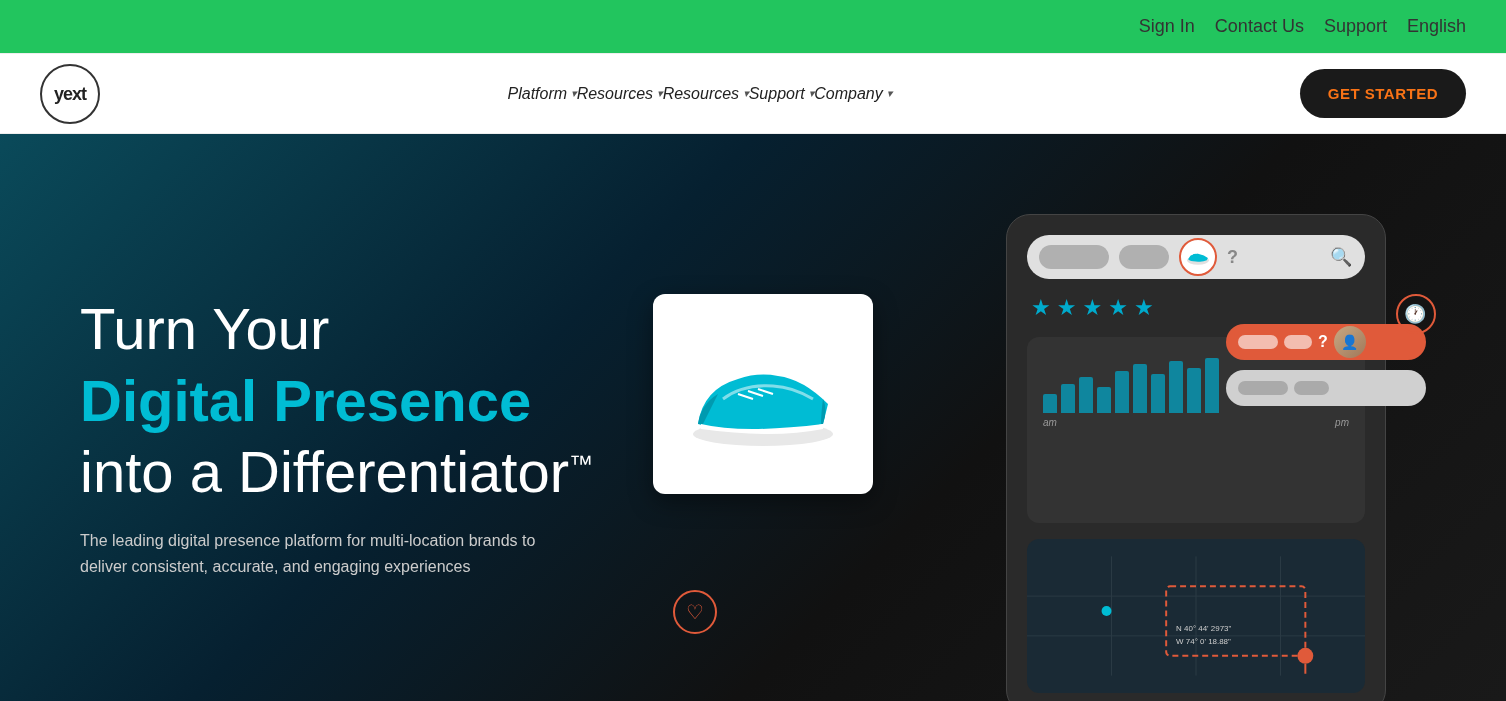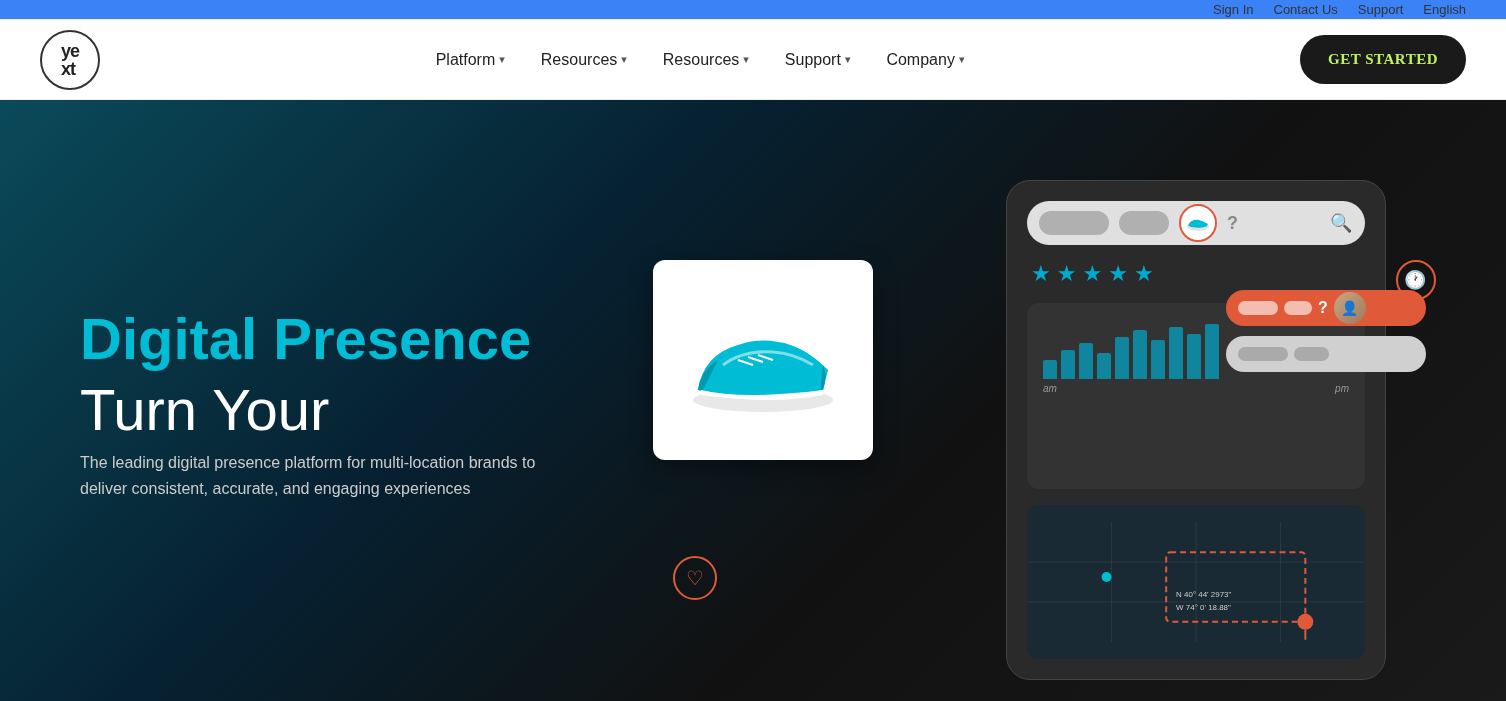--- a/index.html
+++ b/index.html
@@ -3,24 +3,24 @@
   <meta charset="utf-8">
   <style>
     * { margin: 0; padding: 0; box-sizing: border-box; }
     body { font-family: 'Arial', sans-serif; width: 1506px; overflow-x: hidden; }
 
     
     .top-bar {
       display: flex;
       justify-content: flex-end;
       align-items: center;
-      padding: 2px 40px;
-      background: #3b82f6;
+      padding: 16px 40px;
+      background: #22c55e;
       gap: 20px;
-      font-size: 13px;
+      font-size: 18px;
       color: #333;
       border-bottom: 1px solid #eee;
     }
     .top-bar a {
       text-decoration: none;
       color: #333;
       cursor: pointer;
     }
 
     
@@ -46,58 +46,57 @@
       align-items: center;
       justify-content: center;
       font-weight: 900;
       font-size: 16px;
       letter-spacing: -1px;
       color: #222;
       line-height: 1;
     }
     .logo-text-wrap {
       display: flex;
-      flex-direction: column;
+      flex-direction: row;
       line-height: 1;
     }
     .logo-ye { font-size: 18px; font-weight: 900; }
     .logo-xt { font-size: 18px; font-weight: 900; }
 
     .nav {
       display: flex;
       align-items: center;
-      gap: 36px;
+      font-style: italic;
     }
     .nav-item {
       display: flex;
       align-items: center;
       gap: 4px;
       font-size: 16px;
       font-weight: 500;
       color: #222;
       cursor: pointer;
       white-space: nowrap;
     }
     .nav-item .chevron {
       font-size: 11px;
       color: #555;
     }
 
     .get-started-btn {
       background: #1a1a1a;
-      color: #bef264;
+      color: #f97316;
       border: none;
       border-radius: 30px;
       padding: 16px 28px;
       font-size: 15px;
       font-weight: 700;
       letter-spacing: 0.5px;
       cursor: pointer;
       white-space: nowrap;
-      font-family: Liberation Serif, serif;
     }
 
     
     .hero {
       width: 100%;
       min-height: 600px;
       background: linear-gradient(135deg, #0a4a5a 0%, #062030 35%, #111 60%, #1a1a1a 100%);
       display: flex;
       align-items: center;
       position: relative;
@@ -418,24 +417,27 @@
       <span class="chevron">▾</span>
     </div>
   </nav>
 
   <button class="get-started-btn">GET STARTED</button>
 </header>
 
 <section class="hero">
   <div class="hero-left">
     <h1 class="hero-heading">
+      <span>Turn Your</span>
+    </h1>
+    <h1 class="hero-heading">
       <span class="accent">Digital Presence</span>
     </h1>
-    <h1 class="hero-heading">
-      <span>Turn Your</span>
+    <h1 class="hero-subheading">
+      <span>into a Differentiator</span><span class="tm">™</span>
     </h1>
     <p class="hero-description">The leading digital presence platform for multi-location brands to deliver consistent, accurate, and engaging experiences</p>
   </div>
 
   <div class="hero-right">
 
     <div class="device-main">
 
       <div class="device-search-bar">
         <div class="search-pill"></div>

